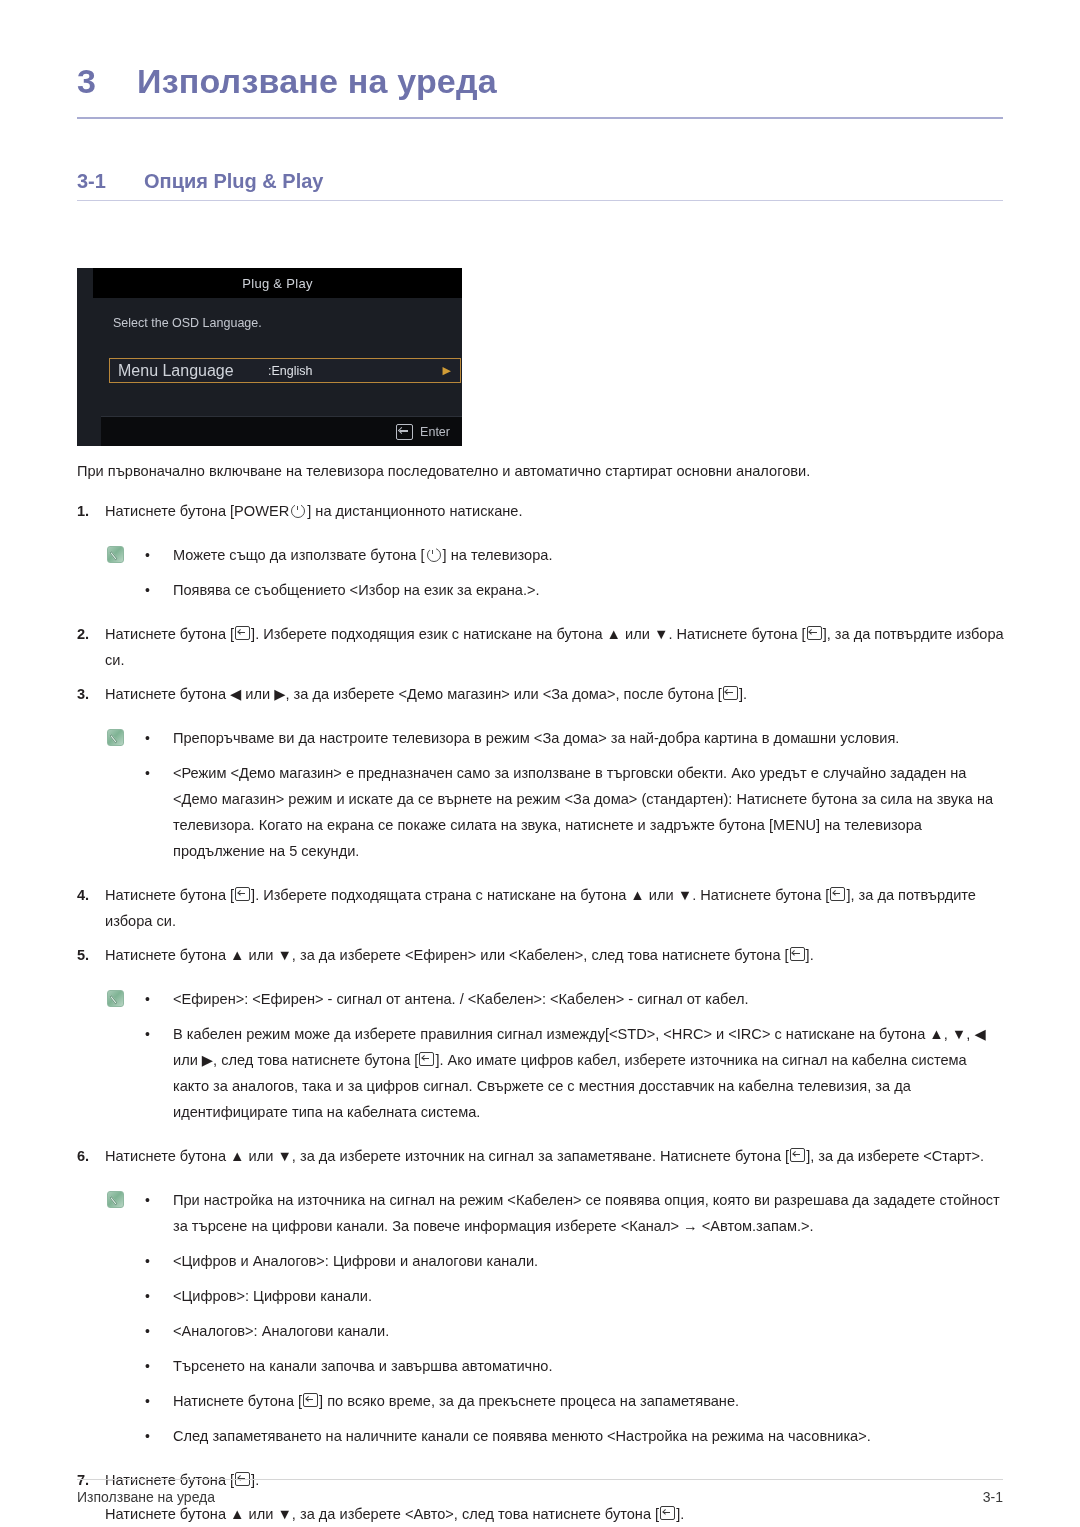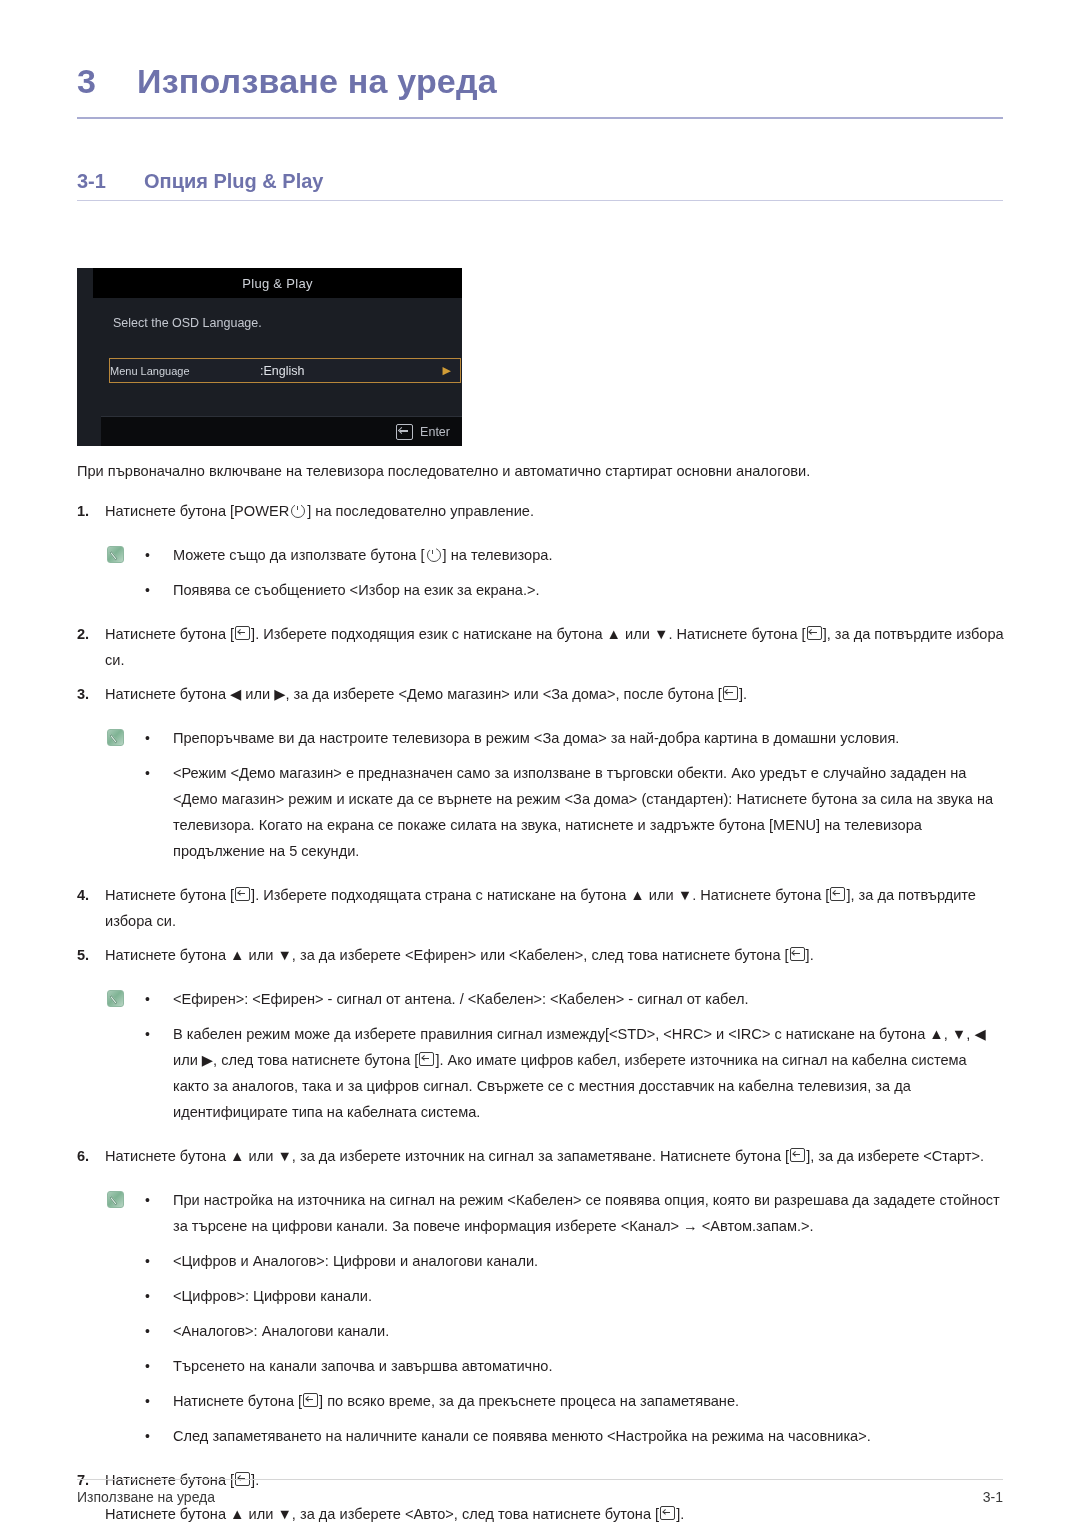--- a/index.html
+++ b/index.html
@@ -114,22 +114,22 @@
     width: 352px;
     height: 25px;
     border: 1px solid #b8873a;
     box-sizing: border-box;
     background: #1d2028;
     display: flex;
     align-items: center;
   }
   .osd-row .label {
     color: #cfd3da;
-    font-size: 11px;
-    margin-left: 0;
+    font-size: 16px;
+    margin-left: 8px;
     width: 150px;
   }
   .osd-row .value {
     color: #dfe2e8;
     font-size: 12.5px;
     flex: 1;
   }
   .osd-row .arrow {
     color: #d19c36;
     font-size: 11px;
@@ -371,21 +371,21 @@
       <span>Enter</span>
     </div>
   </div>
 
   <div class="content">
 
     <p class="para">При първоначално включване на телевизора последователно и автоматично стартират основни аналогови.</p>
 
     <div class="numitem">
       <span class="marker">1.</span>
-      <span class="txt"><span>Натиснете бутона [POWER</span><span class="ico-power"></span><span>] на последователно управление.</span></span>
+      <span class="txt"><span>Натиснете бутона [POWER</span><span class="ico-power"></span><span>] на дистанционното натискане.</span></span>
     </div>
 
     <div class="noteblock">
       <span class="note-icon"></span>
       <div class="bullet">
         <span class="dot">•</span>
         <span class="btxt"><span>Можете също да използвате бутона [</span><span class="ico-power"></span><span>] на телевизора.</span></span>
       </div>
       <div class="bullet">
         <span class="dot">•</span>

